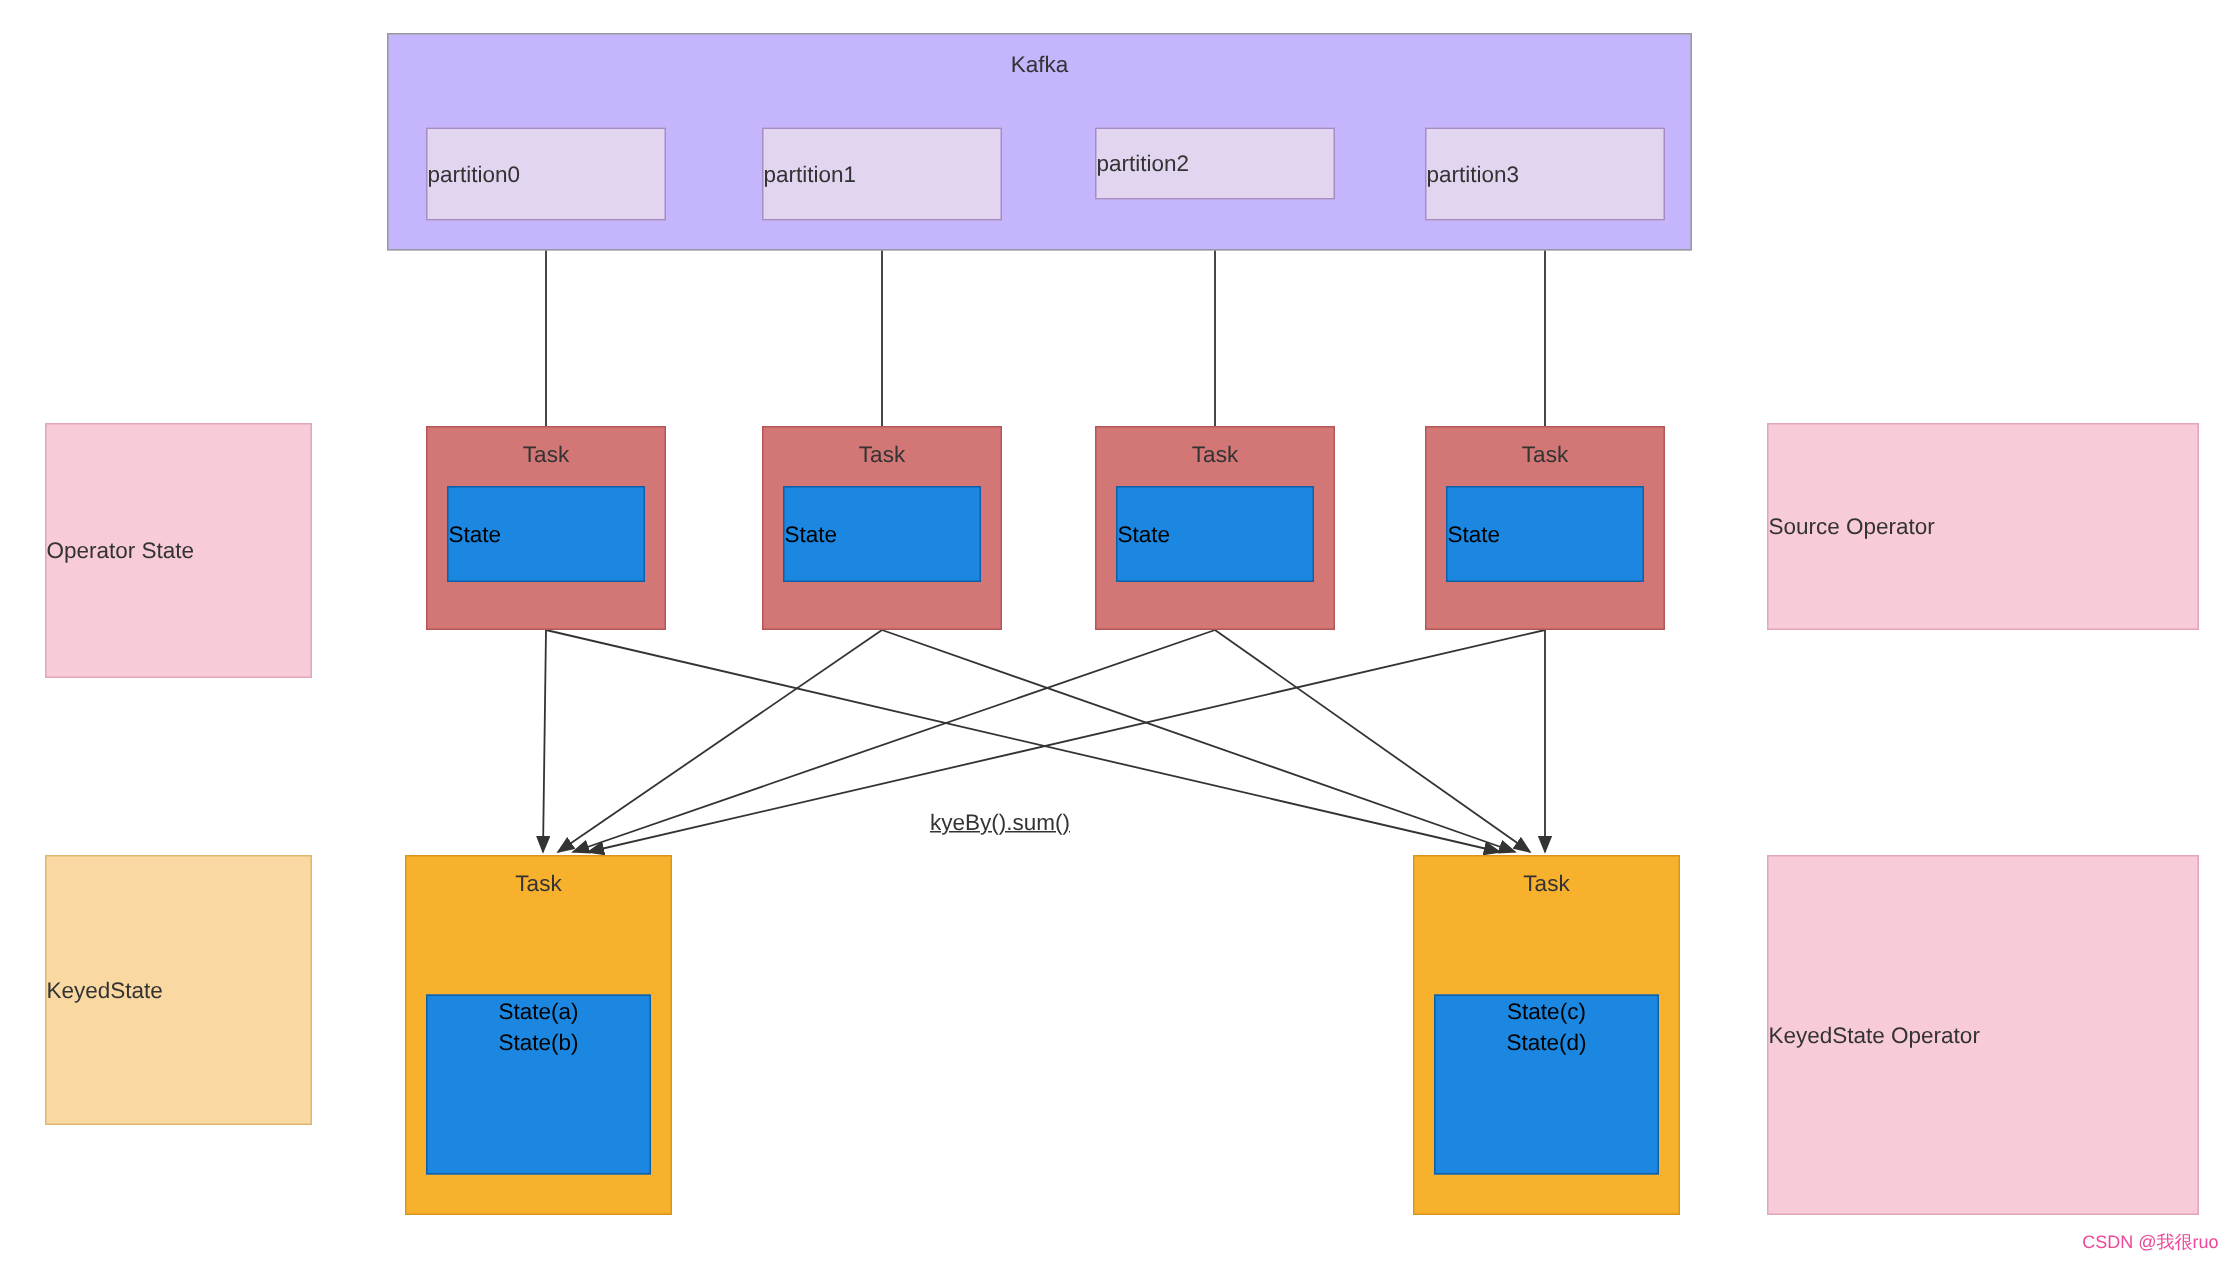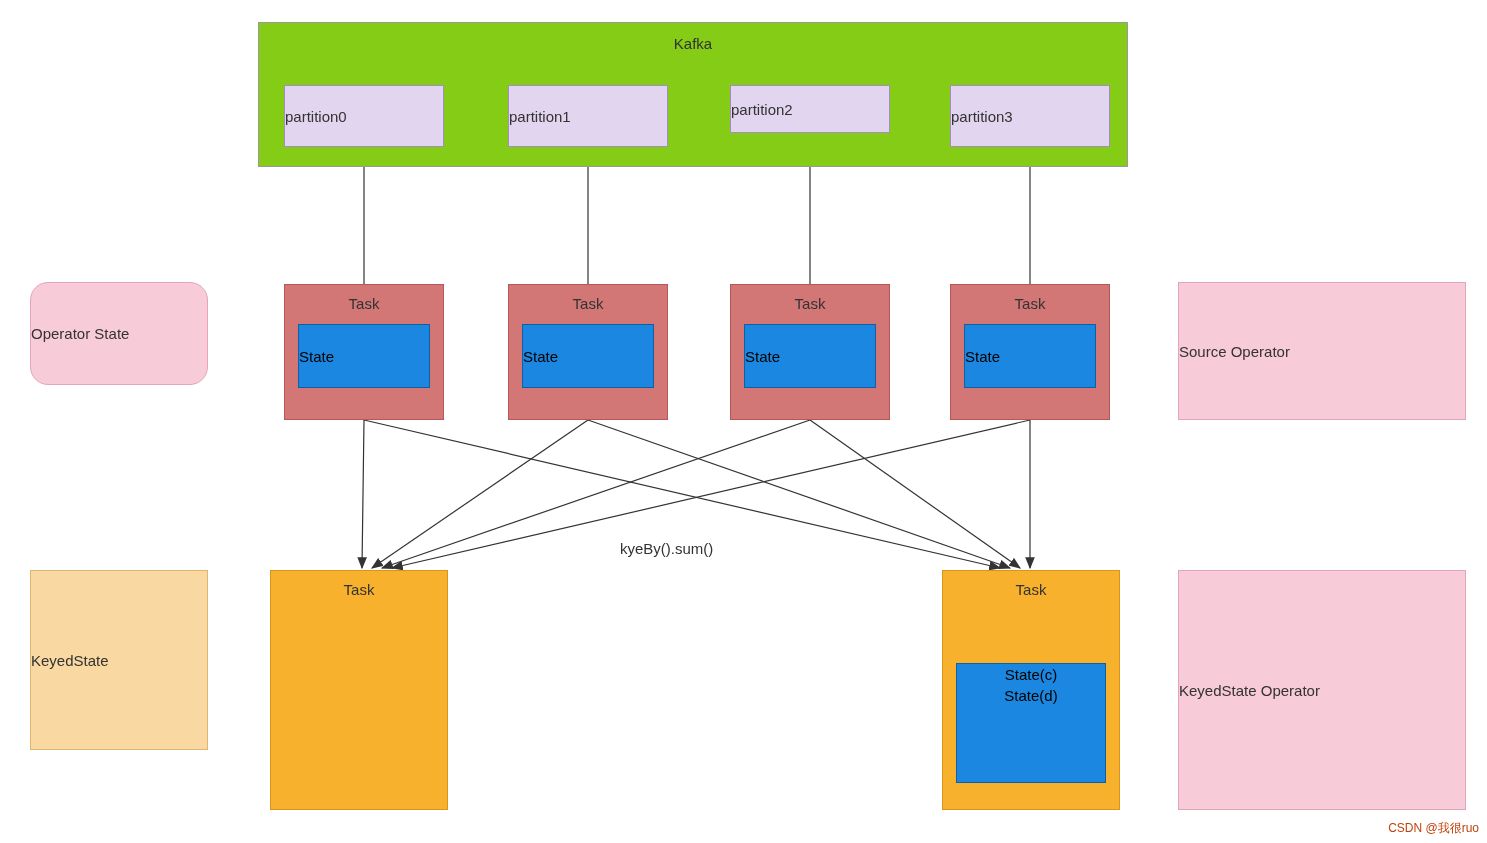--- a/index.html
+++ b/index.html
@@ -14,21 +14,21 @@
     }
     .box {
       position: absolute;
       border: 1px solid #888;
       display: flex;
       align-items: center;
       justify-content: flex-start;
       text-align: center;
     }
     .kafka-container {
-      background: #84cc16;
+      background: #c4b5fd;
       border-color: #999;
       flex-direction: column;
       justify-content: flex-start;
       padding-top: 12px;
     }
     .partition-box {
       background: #e1d5f0;
       border-color: #a68bc4;
     }
     .task-red {
@@ -60,21 +60,21 @@
     }
     .mid-label {
       position: absolute;
       background: transparent;
     }
     .watermark {
       position: absolute;
       right: 8px;
       bottom: 6px;
       font-size: 12px;
-      color: #c2410c;
+      color: #ec4899;
     }
     svg.arrows {
       position: absolute;
       left: 0;
       top: 0;
       width: 1487px;
       height: 843px;
       pointer-events: none;
     }
     .state-multi {
@@ -141,36 +141,40 @@
     <span>State</span>
   </div>
 </div>
 <div class="box task-red" style="left:950px; top:284px; width:160px; height:136px;">
   <span>Task</span>
   <div class="box state-blue" style="position:relative; margin-top:12px; width:132px; height:64px;">
     <span>State</span>
   </div>
 </div>
 
-<div class="mid-label" style="left:620px; top:540px;">
+<div class="mid-label" style="left:620px; top:540px;text-decoration:underline;">
   <span>kyeBy().sum()</span>
 </div>
 
 <div class="box task-orange" style="left:270px; top:570px; width:178px; height:240px;">
   <span>Task</span>
+  <div class="box state-blue state-multi" style="position:relative; margin-top:65px; width:150px; height:120px; flex-direction:column;">
+    <span>State(a)</span>
+    <span>State(b)</span>
+  </div>
 </div>
 <div class="box task-orange" style="left:942px; top:570px; width:178px; height:240px;">
   <span>Task</span>
   <div class="box state-blue state-multi" style="position:relative; margin-top:65px; width:150px; height:120px; flex-direction:column;">
     <span>State(c)</span>
     <span>State(d)</span>
   </div>
 </div>
 
-<div class="box pink-box" style="left:30px; top:282px; width:178px; height:103px;border-radius:18px;">
+<div class="box pink-box" style="left:30px; top:282px; width:178px; height:170px;">
   <span>Operator State</span>
 </div>
 <div class="box orange-box" style="left:30px; top:570px; width:178px; height:180px;">
   <span>KeyedState</span>
 </div>
 <div class="box pink-box" style="left:1178px; top:282px; width:288px; height:138px;">
   <span>Source Operator</span>
 </div>
 <div class="box pink-box" style="left:1178px; top:570px; width:288px; height:240px;">
   <span>KeyedState Operator</span>

